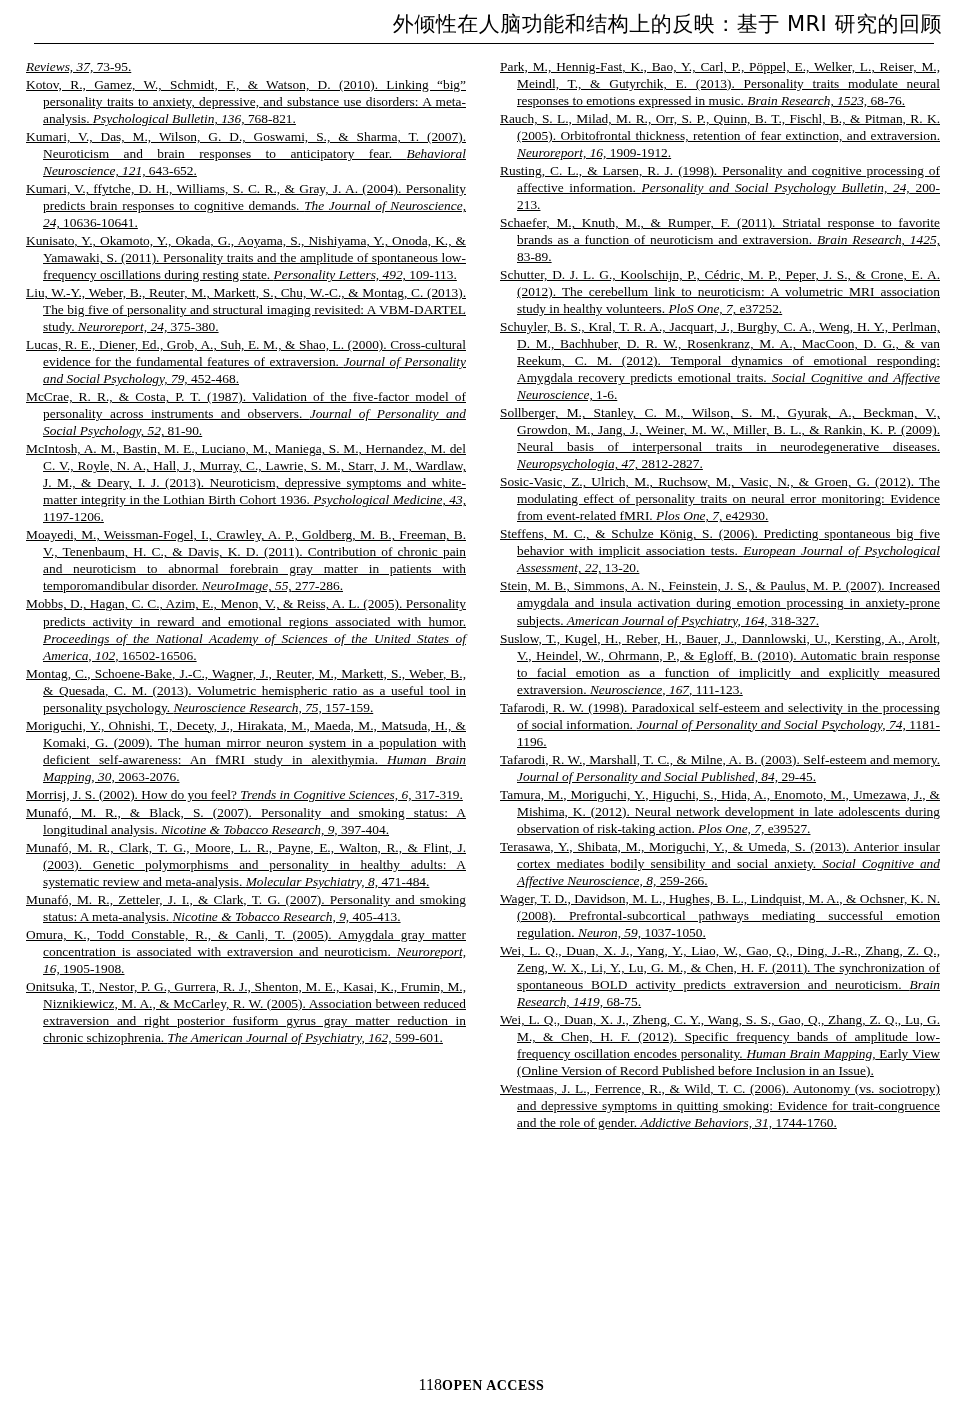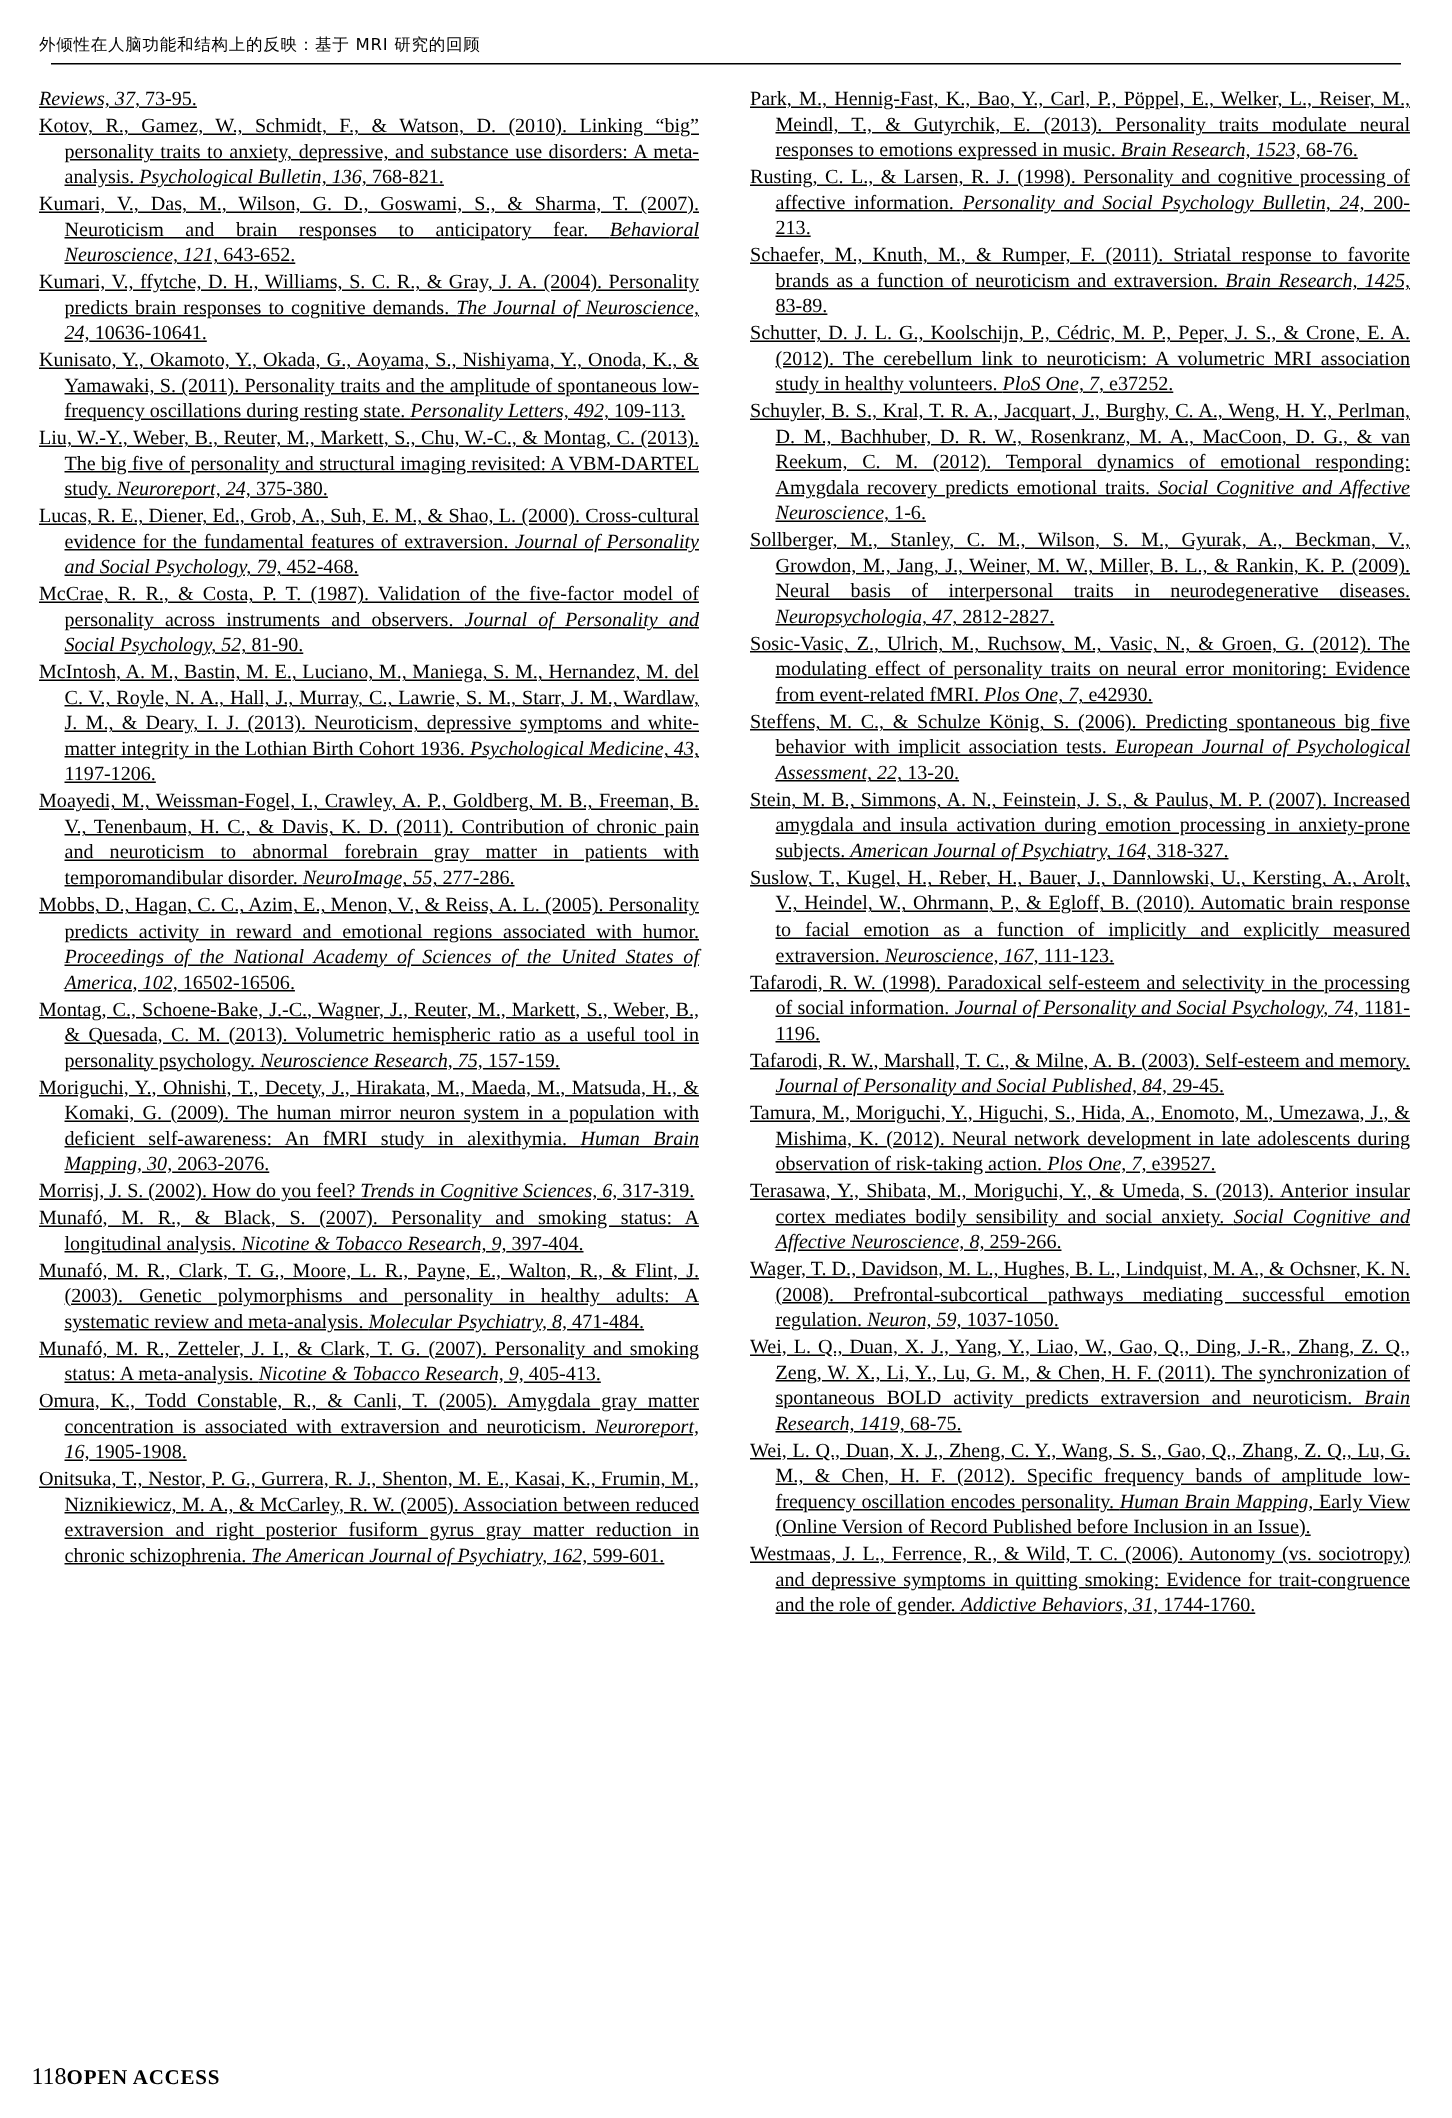--- a/index.html
+++ b/index.html
@@ -16,24 +16,24 @@
     overflow: hidden;
   }
   .page {
     width: 968px;
     height: 1412px;
     box-sizing: border-box;
     padding: 0 26px;
     position: relative;
   }
   .running-head {
-    text-align: left;
+    text-align: right;
     font-family: "DejaVu Sans", sans-serif;
-    font-size: 11px;
-    padding-top: 22px;
+    font-size: 21px;
+    padding-top: 10px;
     letter-spacing: 0.5px;
   }
   .head-rule {
     border-bottom: 1px solid #000;
     margin: 5px 8px 0 8px;
   }
   .columns {
     display: flex;
     margin-top: 14px;
     gap: 34px;
@@ -51,21 +51,21 @@
     margin-bottom: 1.0px;
     text-decoration: underline;
   }
   .ref i { font-style: italic; }
   .footer {
     position: absolute;
     left: 21px;
     right: 26px;
     bottom: 18px;
     display: flex;
-    justify-content: flex-start;
+    justify-content: center;
     align-items: flex-end;
     font-size: 15px;
   }
   .page-number {
     font-family: "Liberation Serif", serif;
     font-size: 16px;
   }
   .open-access {
     font-family: "Liberation Serif", serif;
     font-weight: bold;
@@ -98,20 +98,21 @@
         <div class="ref">Moriguchi, Y., Ohnishi, T., Decety, J., Hirakata, M., Maeda, M., Matsuda, H., &amp; Komaki, G. (2009). The human mirror neuron system in a population with deficient self-awareness: An fMRI study in alexithymia. <i>Human Brain Mapping, 30,</i> 2063-2076.</div>
         <div class="ref">Morrisj, J. S. (2002). How do you feel? <i>Trends in Cognitive Sciences, 6,</i> 317-319.</div>
         <div class="ref">Munafó, M. R., &amp; Black, S. (2007). Personality and smoking status: A longitudinal analysis. <i>Nicotine &amp; Tobacco Research, 9,</i> 397-404.</div>
         <div class="ref">Munafó, M. R., Clark, T. G., Moore, L. R., Payne, E., Walton, R., &amp; Flint, J. (2003). Genetic polymorphisms and personality in healthy adults: A systematic review and meta-analysis. <i>Molecular Psychiatry, 8,</i> 471-484.</div>
         <div class="ref">Munafó, M. R., Zetteler, J. I., &amp; Clark, T. G. (2007). Personality and smoking status: A meta-analysis. <i>Nicotine &amp; Tobacco Research, 9,</i> 405-413.</div>
         <div class="ref">Omura, K., Todd Constable, R., &amp; Canli, T. (2005). Amygdala gray matter concentration is associated with extraversion and neuroticism. <i>Neuroreport, 16,</i> 1905-1908.</div>
         <div class="ref">Onitsuka, T., Nestor, P. G., Gurrera, R. J., Shenton, M. E., Kasai, K., Frumin, M., Niznikiewicz, M. A., &amp; McCarley, R. W. (2005). Association between reduced extraversion and right posterior fusiform gyrus gray matter reduction in chronic schizophrenia. <i>The American Journal of Psychiatry, 162,</i> 599-601.</div>
       </div>
     <div class="col" id="right-col">
         <div class="ref">Park, M., Hennig-Fast, K., Bao, Y., Carl, P., Pöppel, E., Welker, L., Reiser, M., Meindl, T., &amp; Gutyrchik, E. (2013). Personality traits modulate neural responses to emotions expressed in music. <i>Brain Research, 1523,</i> 68-76.</div>
+        <div class="ref">Rauch, S. L., Milad, M. R., Orr, S. P., Quinn, B. T., Fischl, B., &amp; Pitman, R. K. (2005). Orbitofrontal thickness, retention of fear extinction, and extraversion. <i>Neuroreport, 16,</i> 1909-1912.</div>
         <div class="ref">Rusting, C. L., &amp; Larsen, R. J. (1998). Personality and cognitive processing of affective information. <i>Personality and Social Psychology Bulletin, 24,</i> 200-213.</div>
         <div class="ref">Schaefer, M., Knuth, M., &amp; Rumper, F. (2011). Striatal response to favorite brands as a function of neuroticism and extraversion. <i>Brain Research, 1425,</i> 83-89.</div>
         <div class="ref">Schutter, D. J. L. G., Koolschijn, P., Cédric, M. P., Peper, J. S., &amp; Crone, E. A. (2012). The cerebellum link to neuroticism: A volumetric MRI association study in healthy volunteers. <i>PloS One, 7,</i> e37252.</div>
         <div class="ref">Schuyler, B. S., Kral, T. R. A., Jacquart, J., Burghy, C. A., Weng, H. Y., Perlman, D. M., Bachhuber, D. R. W., Rosenkranz, M. A., MacCoon, D. G., &amp; van Reekum, C. M. (2012). Temporal dynamics of emotional responding: Amygdala recovery predicts emotional traits. <i>Social Cognitive and Affective Neuroscience,</i> 1-6.</div>
         <div class="ref">Sollberger, M., Stanley, C. M., Wilson, S. M., Gyurak, A., Beckman, V., Growdon, M., Jang, J., Weiner, M. W., Miller, B. L., &amp; Rankin, K. P. (2009). Neural basis of interpersonal traits in neurodegenerative diseases. <i>Neuropsychologia, 47,</i> 2812-2827.</div>
         <div class="ref">Sosic-Vasic, Z., Ulrich, M., Ruchsow, M., Vasic, N., &amp; Groen, G. (2012). The modulating effect of personality traits on neural error monitoring: Evidence from event-related fMRI. <i>Plos One, 7,</i> e42930.</div>
         <div class="ref">Steffens, M. C., &amp; Schulze König, S. (2006). Predicting spontaneous big five behavior with implicit association tests. <i>European Journal of Psychological Assessment, 22,</i> 13-20.</div>
         <div class="ref">Stein, M. B., Simmons, A. N., Feinstein, J. S., &amp; Paulus, M. P. (2007). Increased amygdala and insula activation during emotion processing in anxiety-prone subjects. <i>American Journal of Psychiatry, 164,</i> 318-327.</div>
         <div class="ref">Suslow, T., Kugel, H., Reber, H., Bauer, J., Dannlowski, U., Kersting, A., Arolt, V., Heindel, W., Ohrmann, P., &amp; Egloff, B. (2010). Automatic brain response to facial emotion as a function of implicitly and explicitly measured extraversion. <i>Neuroscience, 167,</i> 111-123.</div>
         <div class="ref">Tafarodi, R. W. (1998). Paradoxical self-esteem and selectivity in the processing of social information. <i>Journal of Personality and Social Psychology, 74,</i> 1181-1196.</div>

